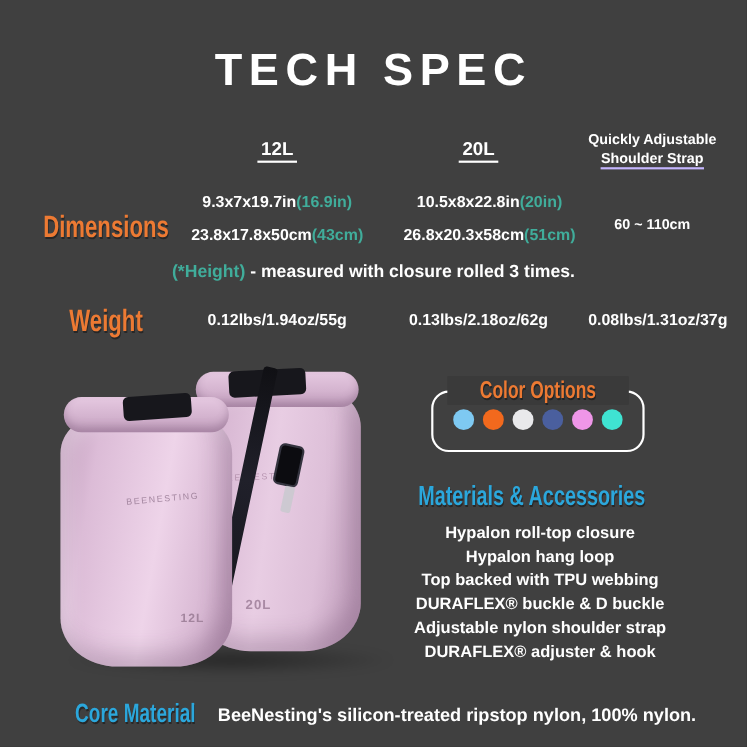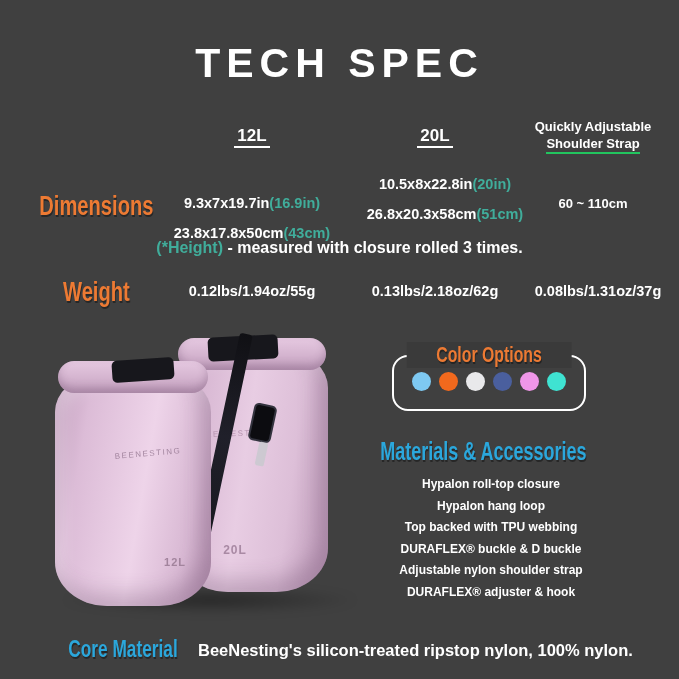--- a/index.html
+++ b/index.html
@@ -21,47 +21,47 @@
   .orange{color:#ed7a33;}
   .blue{color:#2ba7dc;}
   .teal{color:#40ad9b;}
   
   .colhdr{color:#fff;font-weight:bold;font-size:17px;text-align:center;}
   .colhdr .u{border-bottom:2.5px solid #fff;padding:0 3px 1px 3px;}
   .hdr-12{top:126px;left:202px;width:100px;}
   .hdr-20{top:126px;left:385px;width:100px;}
   .hdr-strap{top:118px;left:523px;width:140px;color:#fff;font-weight:bold;
     font-size:13px;line-height:17px;text-align:center;}
-  .hdr-strap .u{border-bottom:2px solid #22c55e;padding-bottom:1px;}
+  .hdr-strap .u{border-bottom:2px solid #c4b5fd;padding-bottom:1px;}
   
   .rowlabel{left:0;width:192px;text-align:center;}
   .rowlabel .cond{font-size:28px;}
   .val{color:#fff;font-weight:bold;font-size:14.5px;text-align:center;}
   .dims-col{line-height:30px;}
-  .d12{left:152px;width:200px;top:169px;margin-top:19px;}
+  .d12{left:152px;width:200px;top:169px;}
   .d20{left:345px;width:200px;top:169px;}
   .dstrap{left:523px;width:140px;top:196px;font-size:13px;}
   .note{top:239px;left:0;right:0;text-align:center;color:#fff;
     font-weight:bold;font-size:16px;}
   .w12{left:152px;width:200px;top:283px;}
   .w20{left:335px;width:200px;top:283px;}
   .wstrap{left:523px;width:150px;top:283px;}
   
   .color-box{left:392px;top:355px;width:190px;height:52px;
     border:2.5px solid #fff;border-radius:16px;}
   .color-legend{position:absolute;top:-15px;left:50%;transform:translateX(-50%);
     background:#3a3a3a;padding:0 9px;white-space:nowrap;}
   .color-legend .cond{font-size:22px;}
   .dots{display:flex;justify-content:center;gap:8px;padding-top:15px;}
   .dot{width:19px;height:19px;border-radius:50%;}
   
   .mat-head{left:340px;width:302px;top:437px;text-align:left;}
   .mat-head .cond{font-size:25px;}
   .mat-list{left:340px;width:302px;top:474px;text-align:center;color:#fff;
-    font-size:12px;font-weight:bold;line-height:21.5px;}
+    font-size:15px;font-weight:bold;line-height:21.5px;}
   
   .core-label{left:23px;width:200px;top:635px;text-align:center;}
   .core-label .cond{font-size:24px;}
   .core-text{left:198px;right:22px;top:641px;text-align:left;color:#fff;
     font-weight:bold;font-size:16.5px;}
   
   .bag-shadow{left:60px;top:586px;width:300px;height:28px;z-index:1;
     background:radial-gradient(ellipse at center,rgba(0,0,0,.38),rgba(0,0,0,0) 70%);
     filter:blur(4px);}
   .bag20-body{left:176px;top:352px;width:152px;height:240px;z-index:2;

